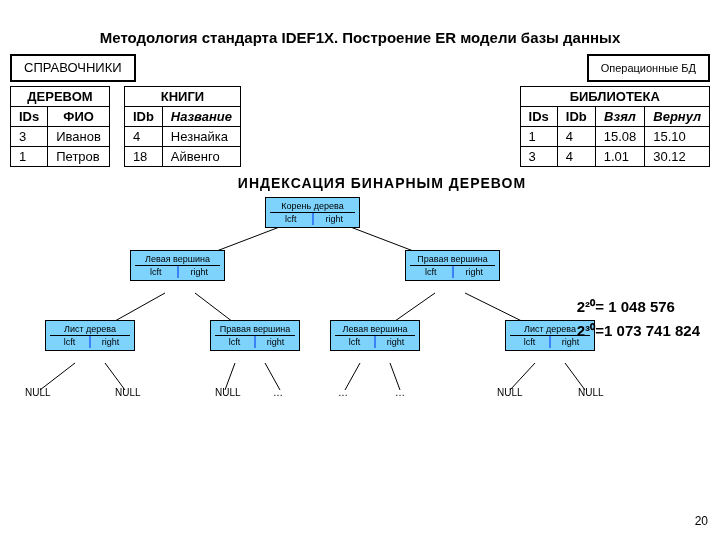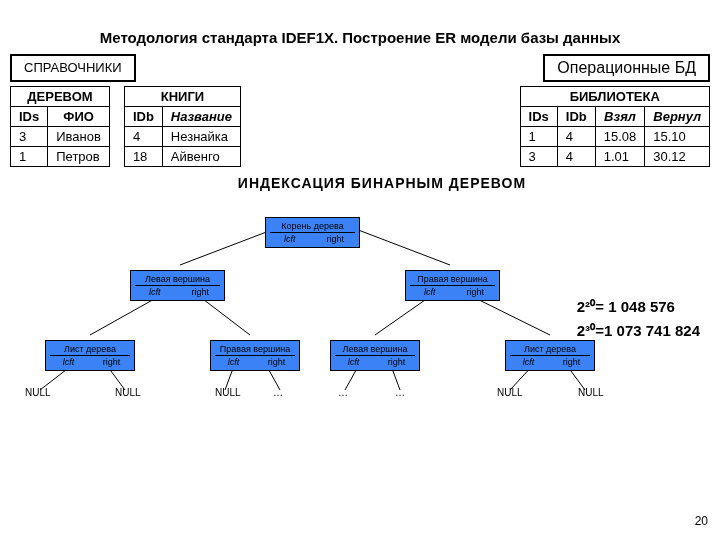--- a/index.html
+++ b/index.html
@@ -32,21 +32,21 @@
       white-space: nowrap;
       height: 28px;
       display: flex;
       align-items: center;
     }
 
     
     .oper-box {
       border: 2px solid #000;
       padding: 4px 12px;
-      font-size: 16px;
+      font-size: 11px;
       font-weight: normal;
       white-space: nowrap;
       height: 28px;
       display: flex;
       align-items: center;
       margin-left: auto;
     }
 
     .top-labels {
       display: flex;
@@ -99,47 +99,45 @@
       font-size: 14px;
       letter-spacing: 1px;
       margin-top: 8px;
       margin-bottom: 4px;
       padding-left: 44px;
     }
 
     
     .node {
       position: absolute;
-      background: #3b82f6;
+      background: #7dd3fc;
       border: 1px solid #000;
       font-size: 10px;
       text-align: center;
-      margin-top: 20px;
     }
 
     .node-main {
       width: 90px;
       padding: 2px 4px;
     }
 
     .node-inner {
       display: flex;
       border-top: 1px solid #000;
     }
 
     .node-inner span {
       flex: 1;
       text-align: center;
       font-size: 9px;
       padding: 1px 2px;
     }
 
     .node-inner span:first-child {
-      border-right: 6px solid #3b82f6;
-      font-style: italic;
+      border-right: 2px solid #3b82f6;
     }
 
     
     .tree-svg {
       position: absolute;
       top: 0; left: 0;
       width: 700px;
       height: 200px;
       pointer-events: none;
     }

